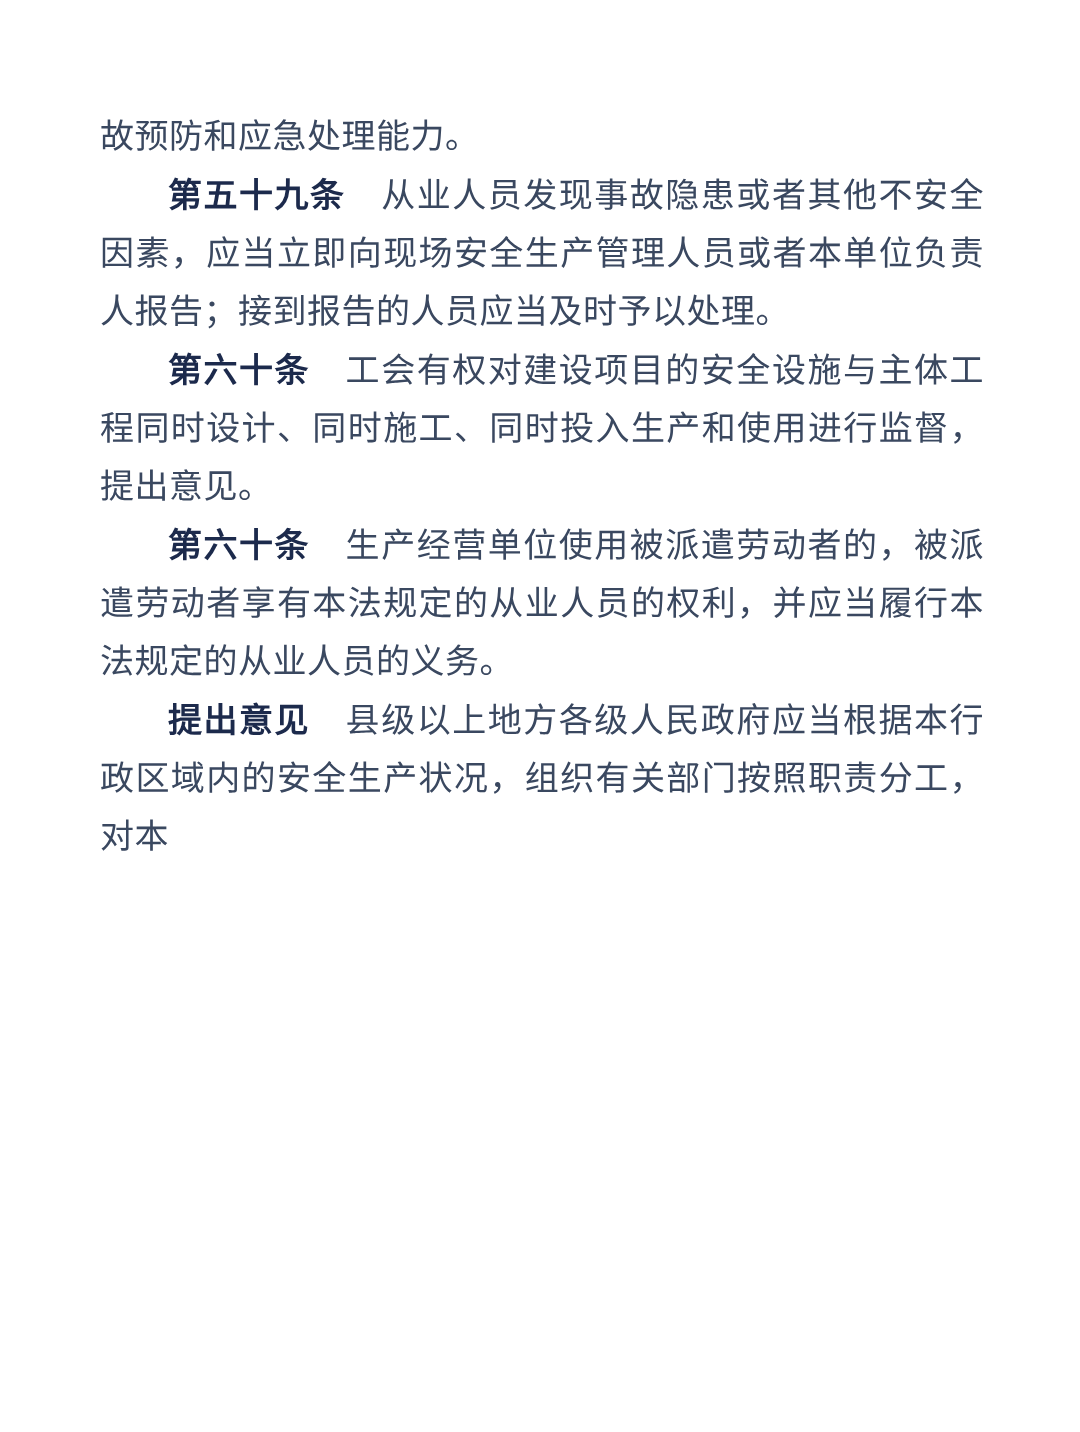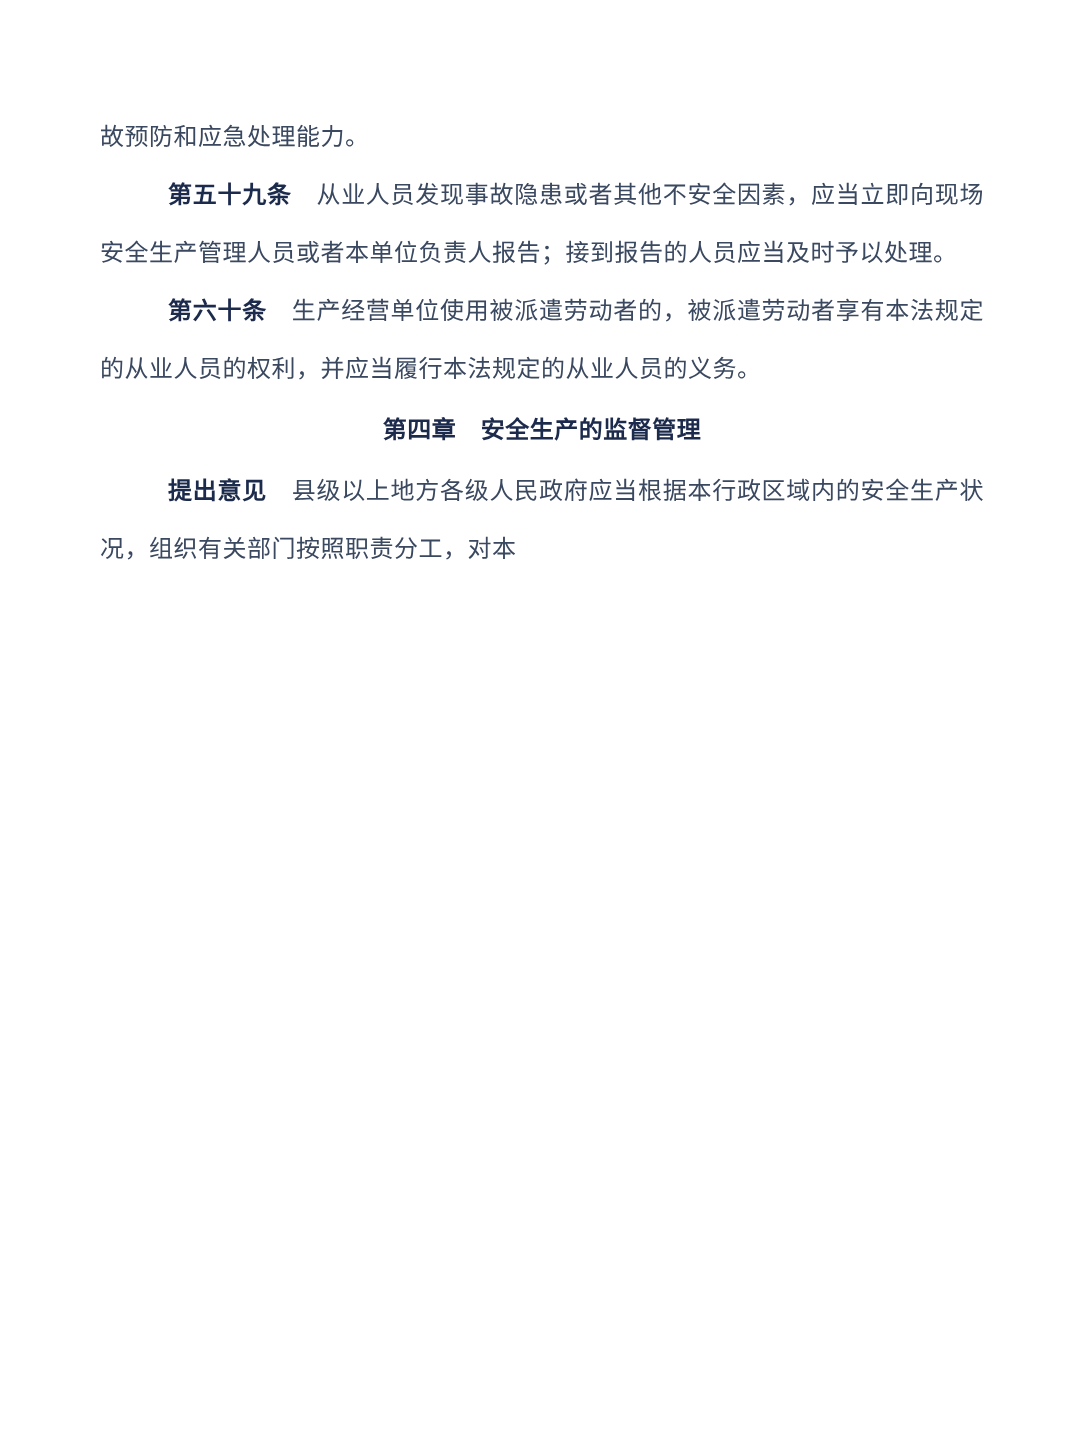--- a/index.html
+++ b/index.html
@@ -13,38 +13,38 @@
     overflow: hidden;
   }
   .page {
     position: relative;
     width: 1080px;
     height: 1432px;
     box-sizing: border-box;
     padding: 108px 96px 0 100px;
     background: var(--page-bg, #ffffff);
     font-family: "Liberation Serif", "DejaVu Serif", serif;
-    font-size: 24px;
+    font-size: 34px;
     line-height: 58px;
     color: var(--body-color, #3a4860);
   }
   .paragraph {
     margin: 0;
     text-align: justify;
     text-justify: inter-character;
     letter-spacing: 0.5px;
   }
   .paragraph.indent {
     text-indent: 68px;
   }
   .run {
     color: var(--body-color, #3a4860);
   }
   .run.bold {
-    font-family: Liberation Serif, serif;
+    font-family: Liberation Sans, sans-serif;
     font-weight: 700;
     color: var(--bold-color, #1c2a4c);
   }
   .chapter-heading {
     margin: 3px 0;
     text-align: center;
     text-indent: 0;
     font-family: "Liberation Sans", "DejaVu Sans", sans-serif;
     font-weight: 700;
     color: var(--bold-color, #1c2a4c);
@@ -53,16 +53,16 @@
   .chapter-heading .run.bold {
     color: var(--bold-color, #1c2a4c);
   }
 </style>
 </head>
 <body>
 
 <div class="page">
     <div class="paragraph"><span class="run">故预防和应急处理能力。</span></div>
     <div class="paragraph indent"><span class="run bold">第五十九条</span><span class="run">　从业人员发现事故隐患或者其他不安全因素，应当立即向现场安全生产管理人员或者本单位负责人报告；接到报告的人员应当及时予以处理。</span></div>
+    <div class="paragraph indent"><span class="run bold">第六十条</span><span class="run">　工会有权对建设项目的安全设施与主体工程同时设计、同时施工、同时投入生产和使用进行监督，提出意见。</span></div>
     <div class="paragraph indent"><span class="run bold">第六十条</span><span class="run">　生产经营单位使用被派遣劳动者的，被派遣劳动者享有本法规定的从业人员的权利，并应当履行本法规定的从业人员的义务。</span></div>
-    <div class="paragraph chapter-heading"><span class="run bold">第四章　安全生产的监督管理</span></div>
     <div class="paragraph indent"><span class="run bold">提出意见</span><span class="run">　县级以上地方各级人民政府应当根据本行政区域内的安全生产状况，组织有关部门按照职责分工，对本</span></div>
   </div>
 
 </body></html>

